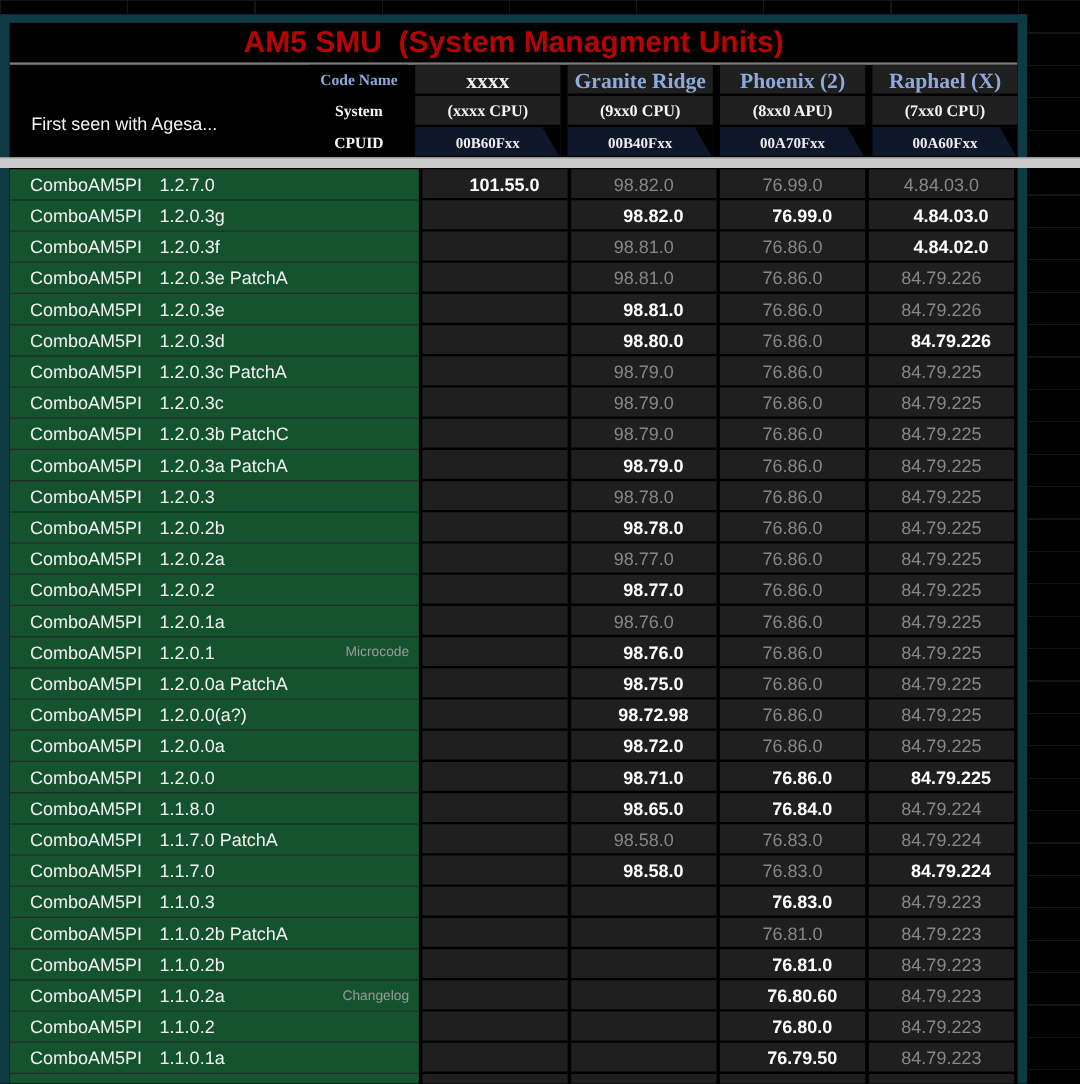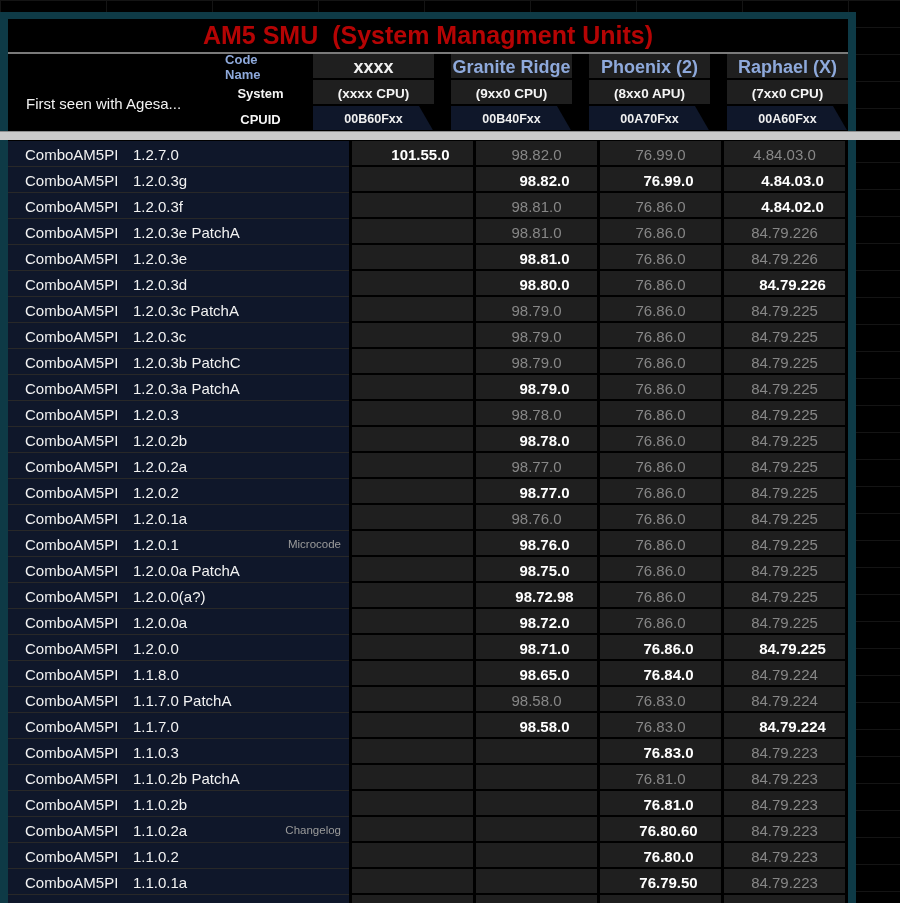--- a/index.html
+++ b/index.html
@@ -13,37 +13,37 @@
   }
   .table{
     position:absolute;left:0;top:12px;width:856px;height:891px;box-sizing:border-box;
     border-top:7px solid #0e3a46;border-left:8px solid #0e3a46;border-right:8px solid #0e3a46;
     background:#000;overflow:hidden;z-index:1;
   }
   .title{
     height:33px;line-height:33px;text-align:center;color:#b50404;
     font-weight:bold;font-size:25px;border-bottom:2px solid #7a7a7a;white-space:pre;
   }
-  .hrow{display:flex;height:26px;}
+  .hrow{display:flex;height:26px;font-family:Liberation Serif, serif;}
   .hspacer{width:257px;}
   .metacell{width:84px;display:flex;align-items:center;justify-content:center;
     font-weight:bold;font-size:13px;color:#f5f5f5;background:#000;}
   .metacell.blue{color:#8ea9db;}
-  .hcell{width:121px;margin-left:17px;box-sizing:border-box;display:flex;align-items:center;
+  .hcell{width:121px;margin-left:6px;box-sizing:border-box;display:flex;align-items:center;
     justify-content:center;font-weight:bold;background:#1f1f1f;box-shadow:inset 0 -2px 0 #000;}
   .hcell.code{font-size:18px;color:#8ea9db;}
   .hcell.series{font-size:13.5px;color:#f5f5f5;}
   .hcell.cpuid{font-size:12.5px;color:#efefef;background:#0f172a;position:relative;overflow:hidden;}
   .hcell.cpuid::after{content:'';position:absolute;top:0;right:0;width:0;height:0;
     border-top:26px solid #000;border-left:15px solid transparent;}
   .first-seen{position:absolute;left:18px;top:76px;color:#f2f2f2;font-size:15px;}
   .spacer{height:9px;}
   .row{display:flex;height:26px;}
   .lcell{width:341px;box-sizing:border-box;display:flex;align-items:center;padding-left:17px;
-    background:#0f172a;box-shadow:inset 0 -1px 0 #282828;color:#f2f2f2;font-size:15px;}
+    background:#14532d;box-shadow:inset 0 -1px 0 #282828;color:#f2f2f2;font-size:15px;}
   .family{width:108px;}
   .note{margin-left:auto;padding-right:8px;font-size:11.5px;color:#9a9a9a;}
   .vcell{width:121px;margin-left:3px;box-sizing:border-box;display:flex;align-items:center;
     justify-content:center;background:#1f1f1f;box-shadow:inset 0 -2px 0 #000;font-size:15px;}
   .vcell.bold{color:#ffffff;font-weight:bold;padding-left:16px;}
   .vcell.dim{color:#878787;}
   .band{position:absolute;left:0;top:131px;width:900px;height:9px;background:#cbcbcb;
     border-top:1px solid #8f8f8f;box-sizing:border-box;z-index:5;}
 </style>
 </head>

